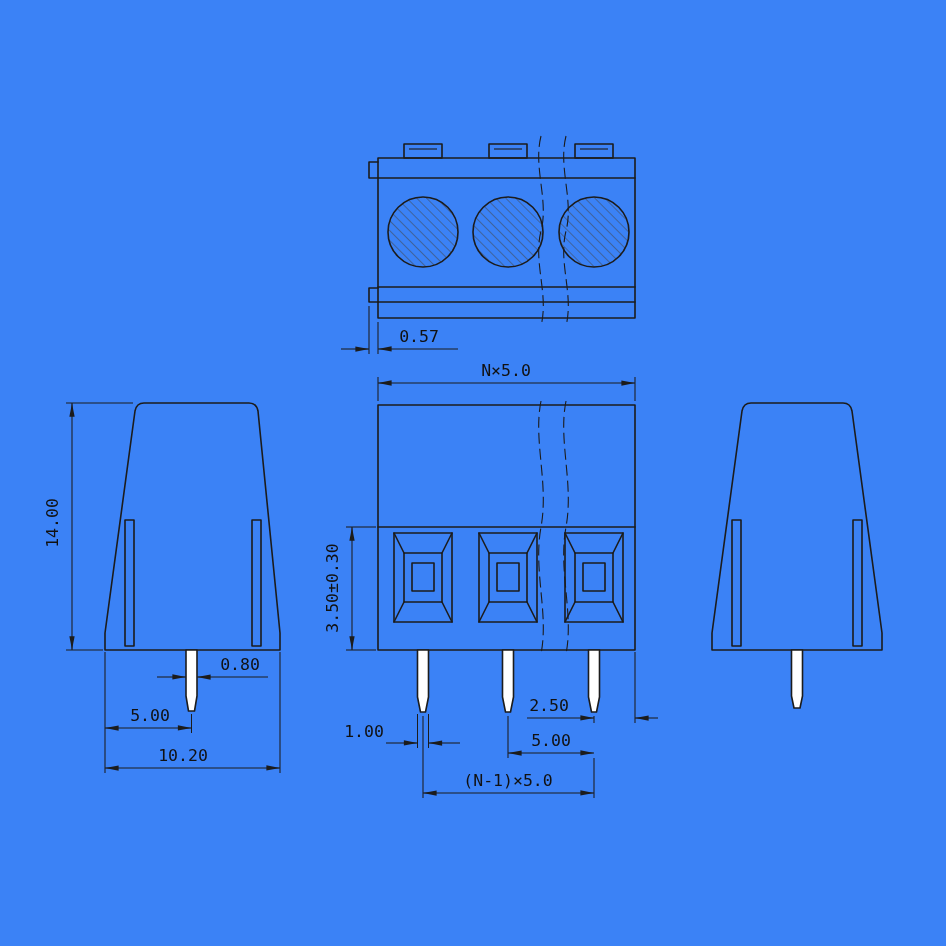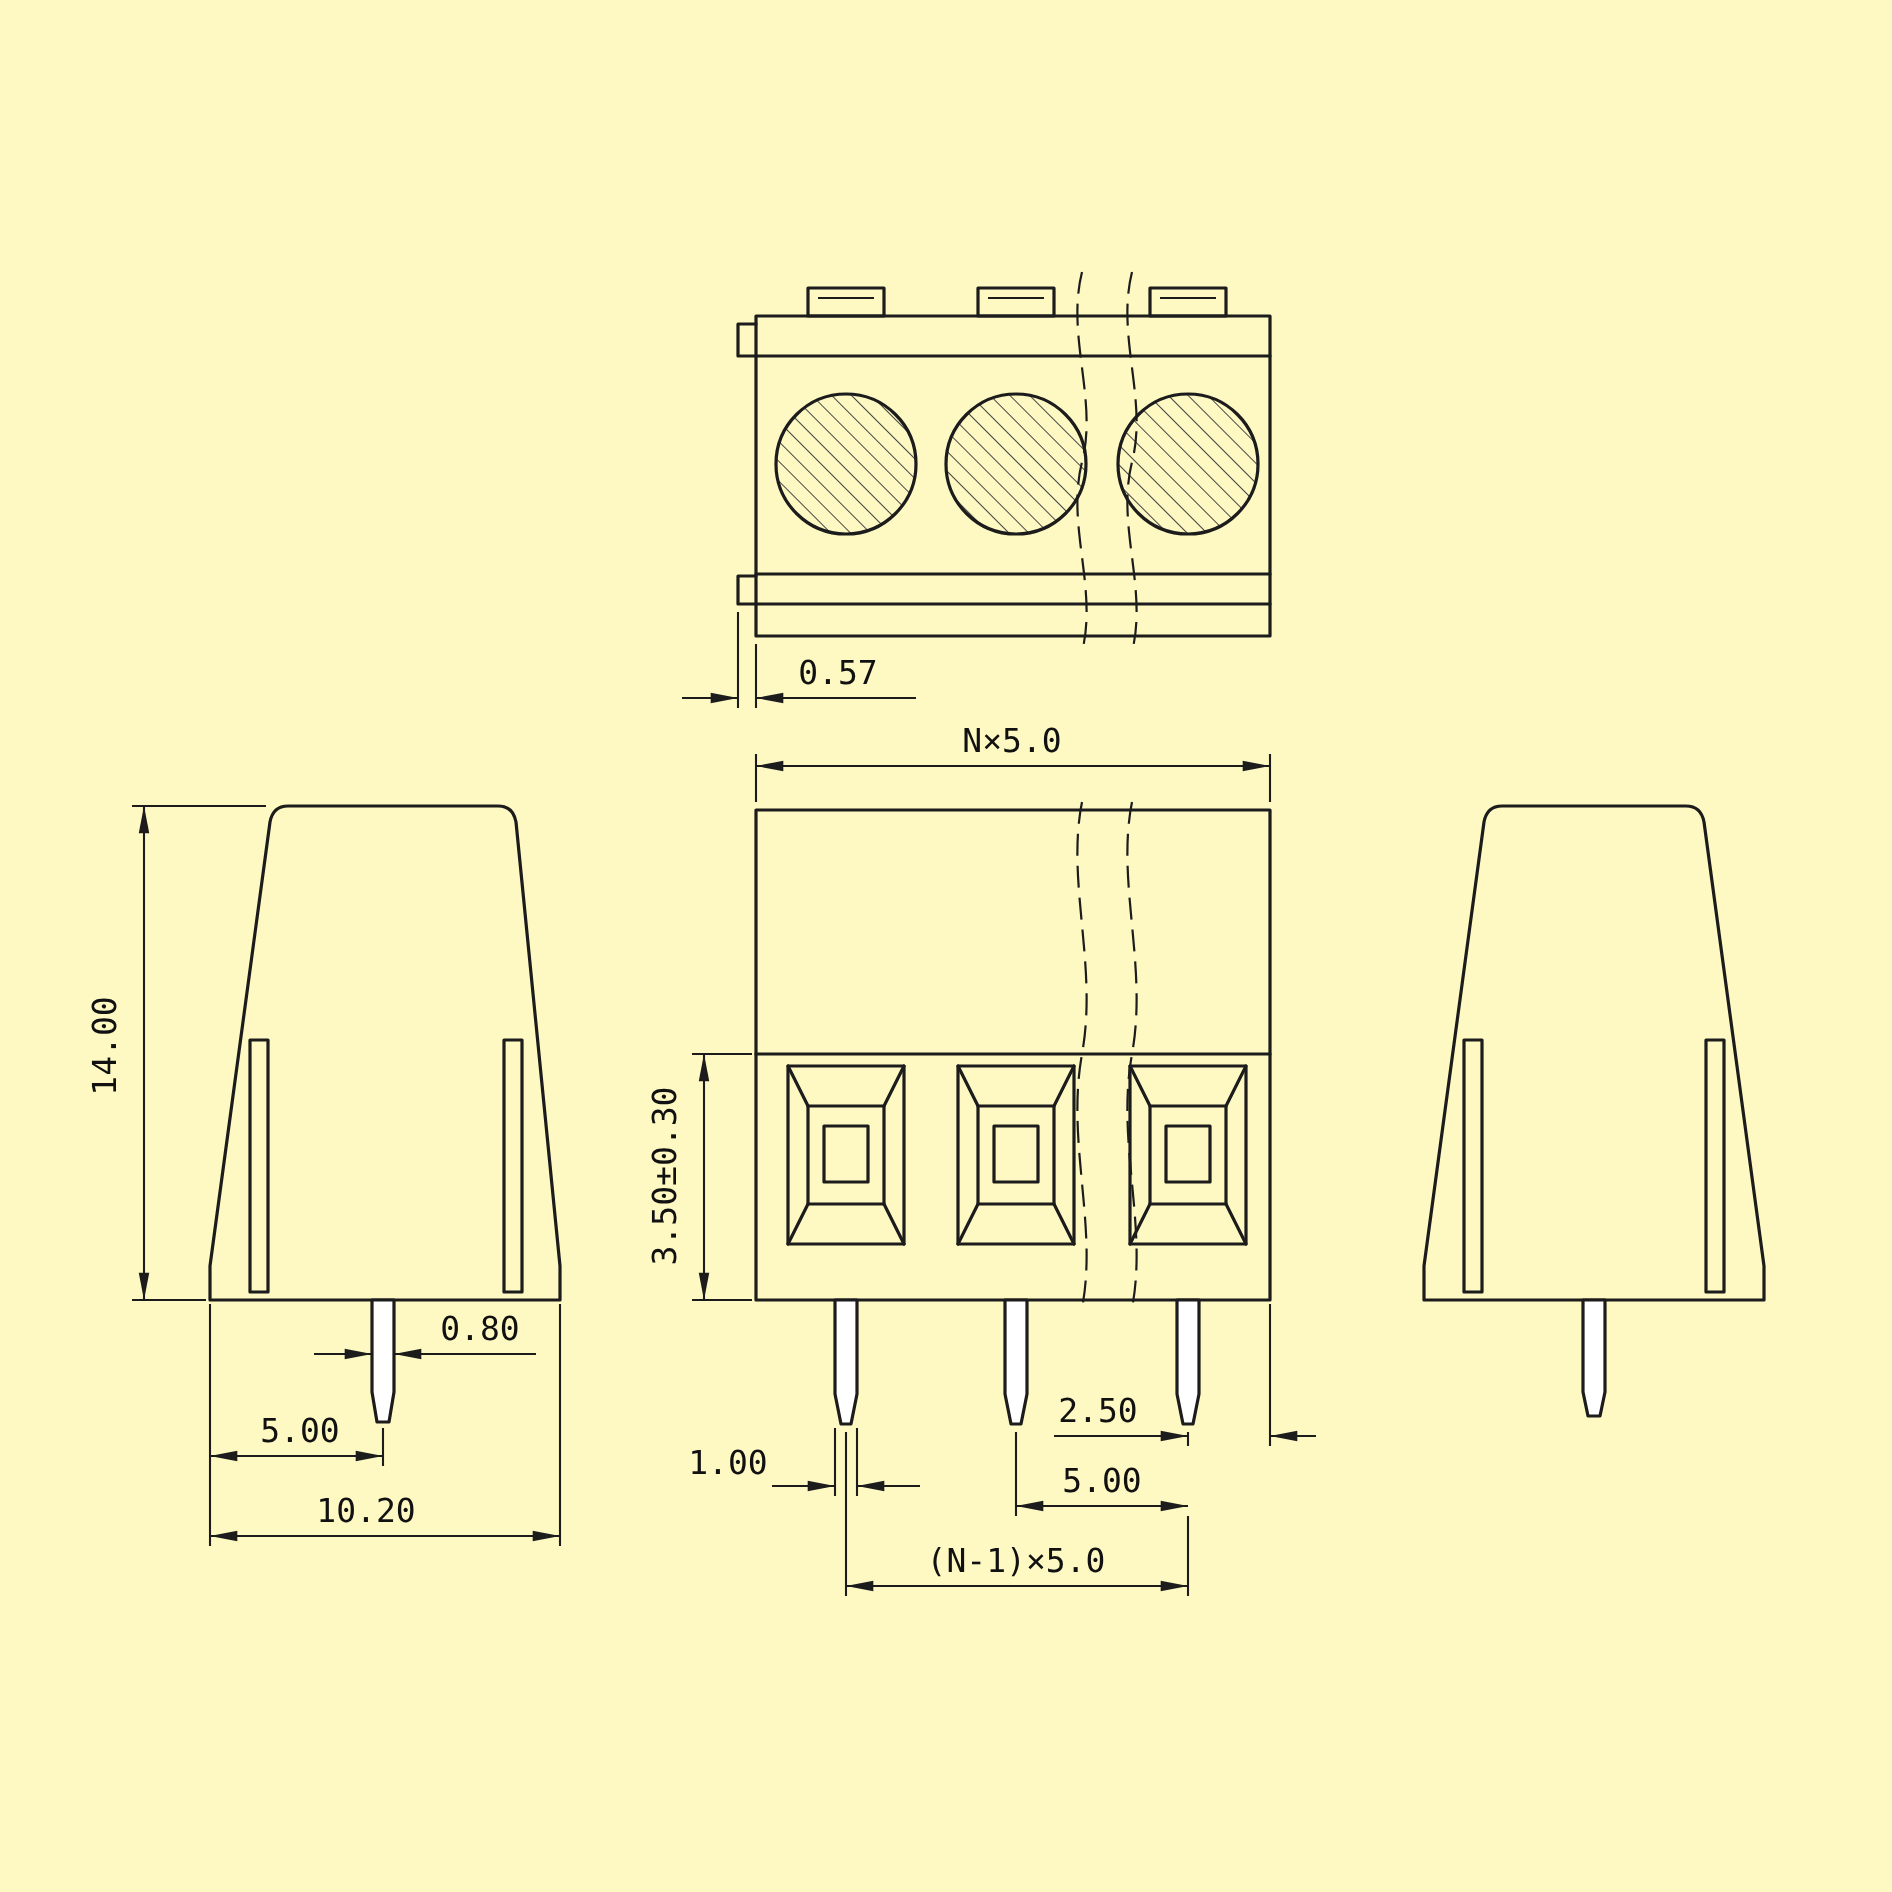--- a/index.html
+++ b/index.html
@@ -1,16 +1,16 @@
 <!DOCTYPE html>
 <html><head>
 <meta charset="utf-8">
 <style>
   html,body{margin:0;padding:0;background:#ffffff;}
-  .canvas{position:relative;width:946px;height:946px;background:#fef9c3;overflow:hidden;text-decoration:underline;}
+  .canvas{position:relative;width:946px;height:946px;background:#3b82f6;overflow:hidden;text-decoration:underline;}
   svg{display:block;}
   .obj{fill:none;stroke:#1c1c1c;stroke-width:1.6;stroke-linejoin:round;stroke-linecap:round;}
   .objf{fill:#ffffff;stroke:#1c1c1c;stroke-width:1.6;stroke-linejoin:round;}
   .thin{fill:none;stroke:#1c1c1c;stroke-width:1.1;}
   .brk{fill:none;stroke:#1c1c1c;stroke-width:1.1;stroke-dasharray:11 5;}
   .dim{stroke:#1c1c1c;stroke-width:1.05;fill:none;}
   .dim-both{marker-start:url(#arr);marker-end:url(#arr);}
   .dim-end{marker-end:url(#arr);}
   .dim-start{marker-start:url(#arr);}
   .hatched{fill:url(#hatch);stroke:#1c1c1c;stroke-width:1.6;}

